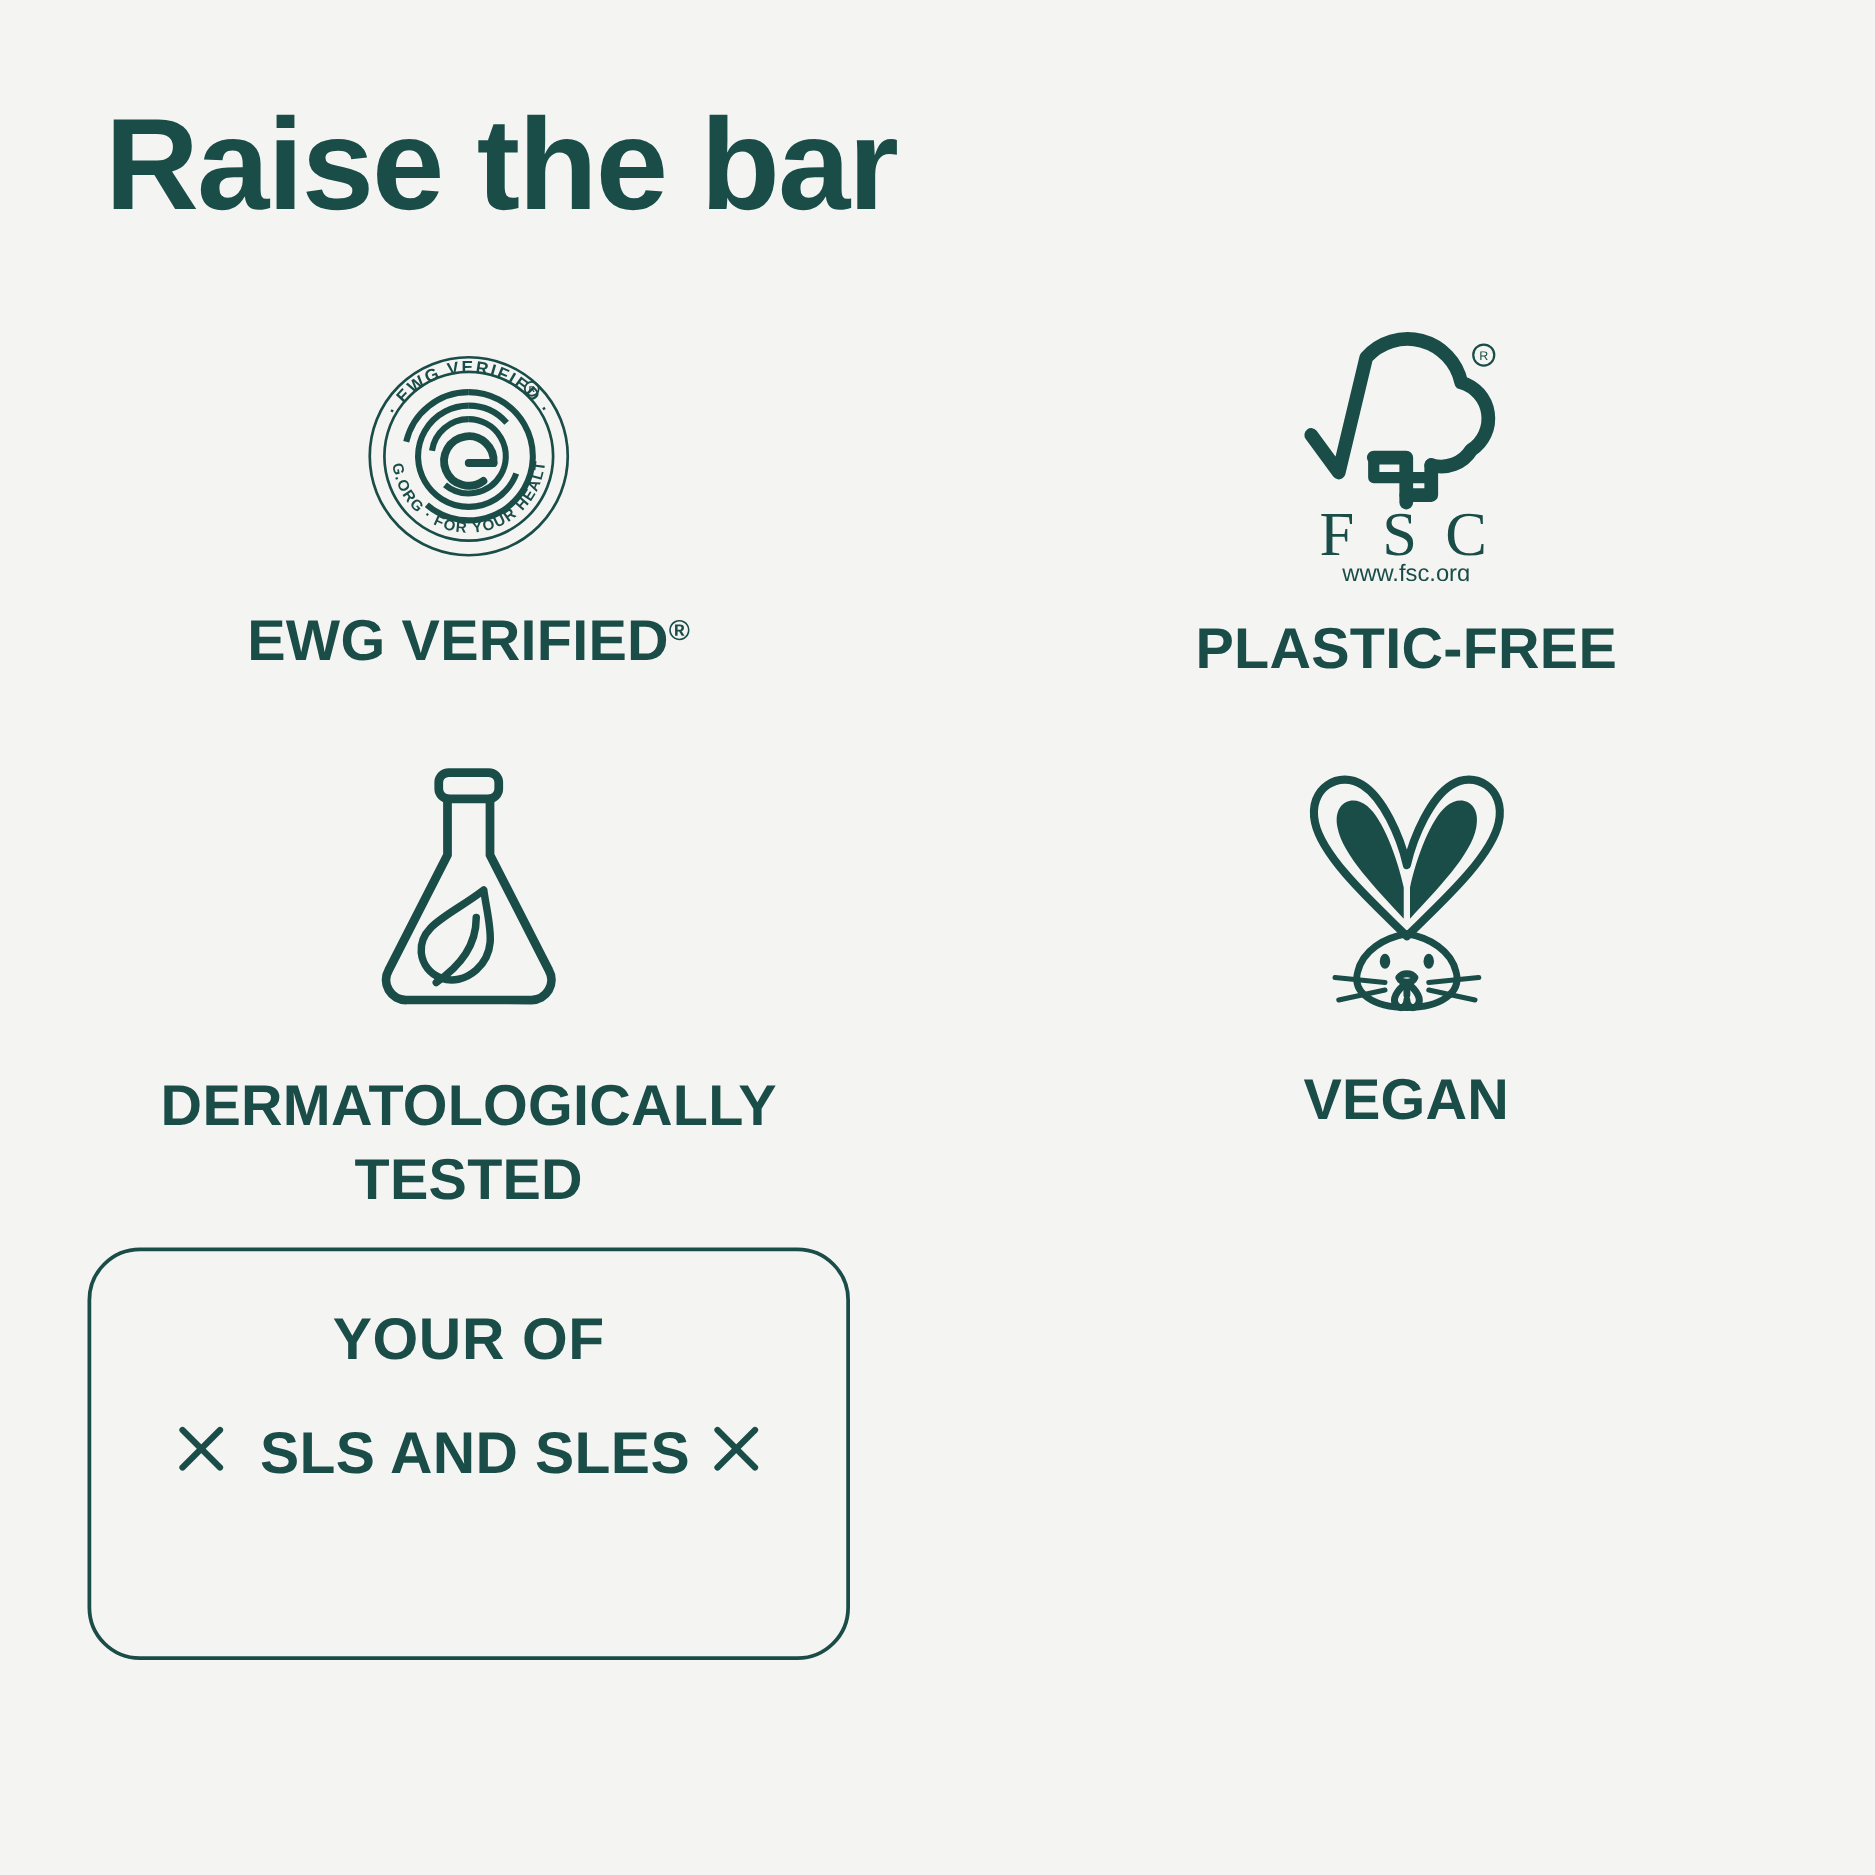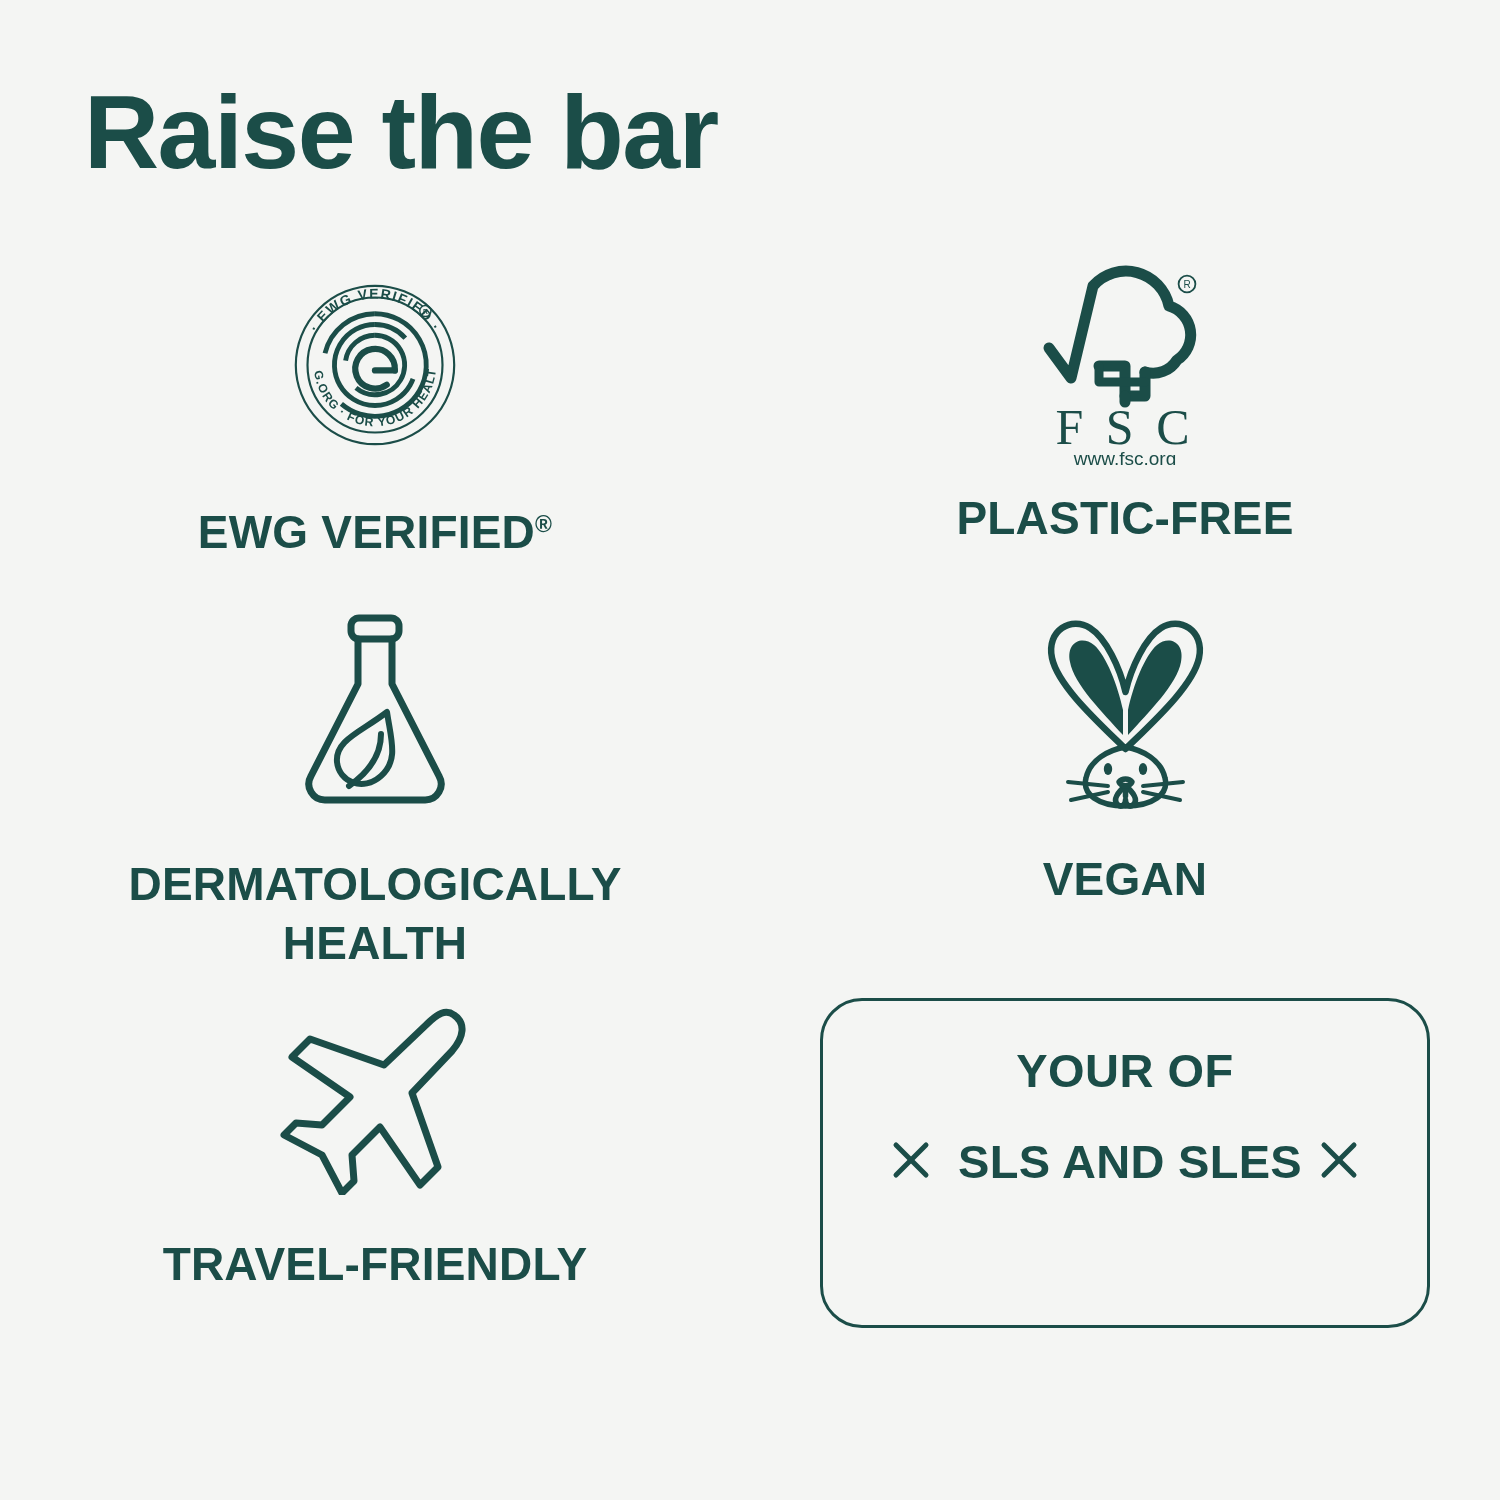--- a/index.html
+++ b/index.html
@@ -77,21 +77,21 @@
   .badge-label.two-line { white-space: normal; width: 640px; }
 
   .sup-r {
     font-size: 0.5em;
     vertical-align: super;
     line-height: 0;
   }
 
   
   .cell-ewg .icon-wrap { height: 200px; }
-  .cell-ewg .badge-label { margin-top: 48px; }
+  .cell-ewg .badge-label { margin-top: 28px; }
 
   .cell-fsc .icon-wrap { height: 210px; }
   .cell-fsc .badge-label { margin-top: 24px; }
 
   .cell-derm .icon-wrap { height: 215px; }
   .cell-derm .badge-label { margin-top: 45px; }
 
   .cell-vegan .icon-wrap { height: 215px; }
   .cell-vegan .badge-label { margin-top: 40px; }
 
@@ -232,21 +232,21 @@
                        A 16,16 0 0 0 144,166 L 97,74 L 97,29"></path>
             </g>
 
             <g fill="none" stroke="#1b4d48" stroke-width="6" stroke-linecap="round" stroke-linejoin="round">
               <path d="M 92,102 C 96,130 104,150 86,166 C 68,182 44,172 42,152
                        C 40,130 66,122 92,102 Z"></path>
               <path d="M 86,124 C 86,146 74,162 54,176"></path>
             </g>
           </svg>
         </div>
-        <div class="badge-label two-line">DERMATOLOGICALLY HEALTH</div>
+        <div class="badge-label two-line">DERMATOLOGICALLY TESTED</div>
       </div>
 
       <div class="cell cell-vegan">
         <div class="icon-wrap">
           <svg width="175" height="200" viewBox="0 0 175 200" aria-hidden="true">
 
             <g fill="none" stroke="#1b4d48" stroke-width="6.5" stroke-linecap="round" stroke-linejoin="round">
               <path d="M 87.5,139 C 60,112 20,76 14,48 C 8,20 34,6 52,18
                        C 68,28 82,58 87.5,82 C 93,58 107,28 123,18
                        C 141,6 167,20 161,48 C 155,76 115,112 87.5,139 Z"></path>
@@ -282,33 +282,20 @@
               <path d="M 105,182 L 142,190"></path>
             </g>
           </svg>
         </div>
         <div class="badge-label">VEGAN</div>
       </div>
     </div>
 
     <div class="row row-3">
 
-      <div class="cell cell-travel">
-        <div class="icon-wrap">
-          <svg width="210" height="190" viewBox="0 0 210 190" aria-hidden="true">
-            <g fill="none" stroke="#1b4d48" stroke-width="7" stroke-linecap="round" stroke-linejoin="round">
-              <path d="M 184,10 C 196,18 194,32 182,46 L 142,88 L 168,162
-                       L 150,180 L 110,122 L 82,150 L 84,176 L 72,188
-                       L 52,150 L 14,130 L 26,118 L 52,120 L 80,92
-                       L 22,52 L 40,34 L 114,60 L 156,20 C 168,8 176,4 184,10 Z"></path>
-            </g>
-          </svg>
-        </div>
-        <div class="badge-label">TRAVEL-FRIENDLY</div>
-      </div>
 
       <div class="freeof-cell">
         <div class="freeof-box">
           <div class="freeof-title">YOUR OF</div>
           <div class="freeof-list">
 
             <div class="freeof-item">
               <span class="x-mark">
                 <svg width="42" height="42" viewBox="0 0 42 42" aria-hidden="true">
                   <g stroke="#1b4d48" stroke-width="5" stroke-linecap="round">

